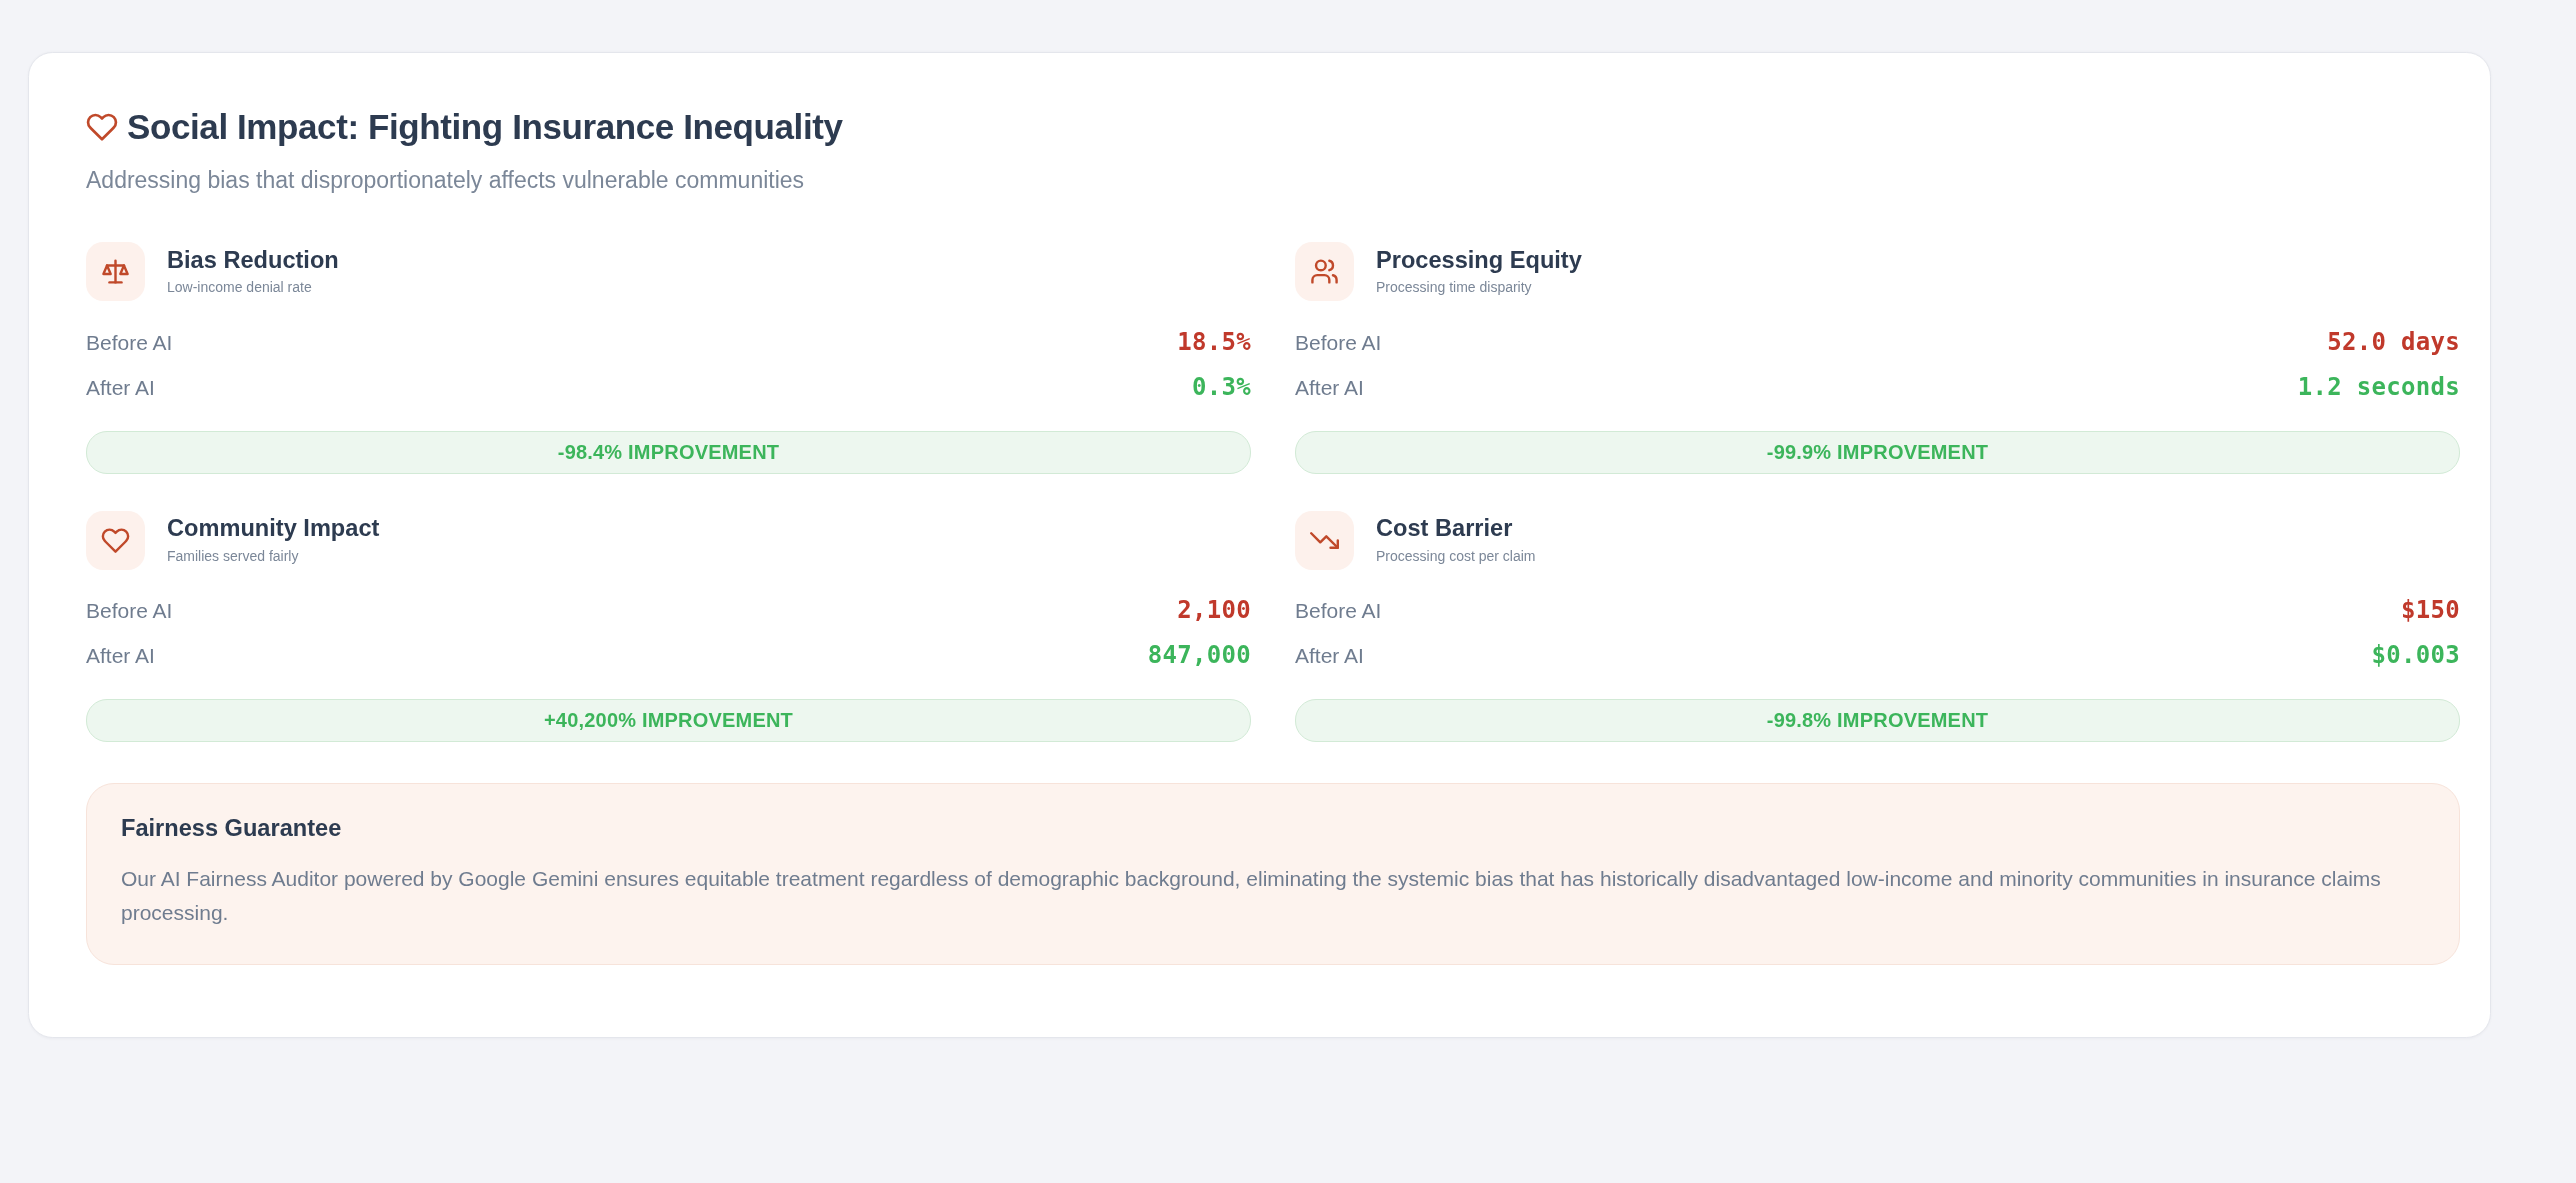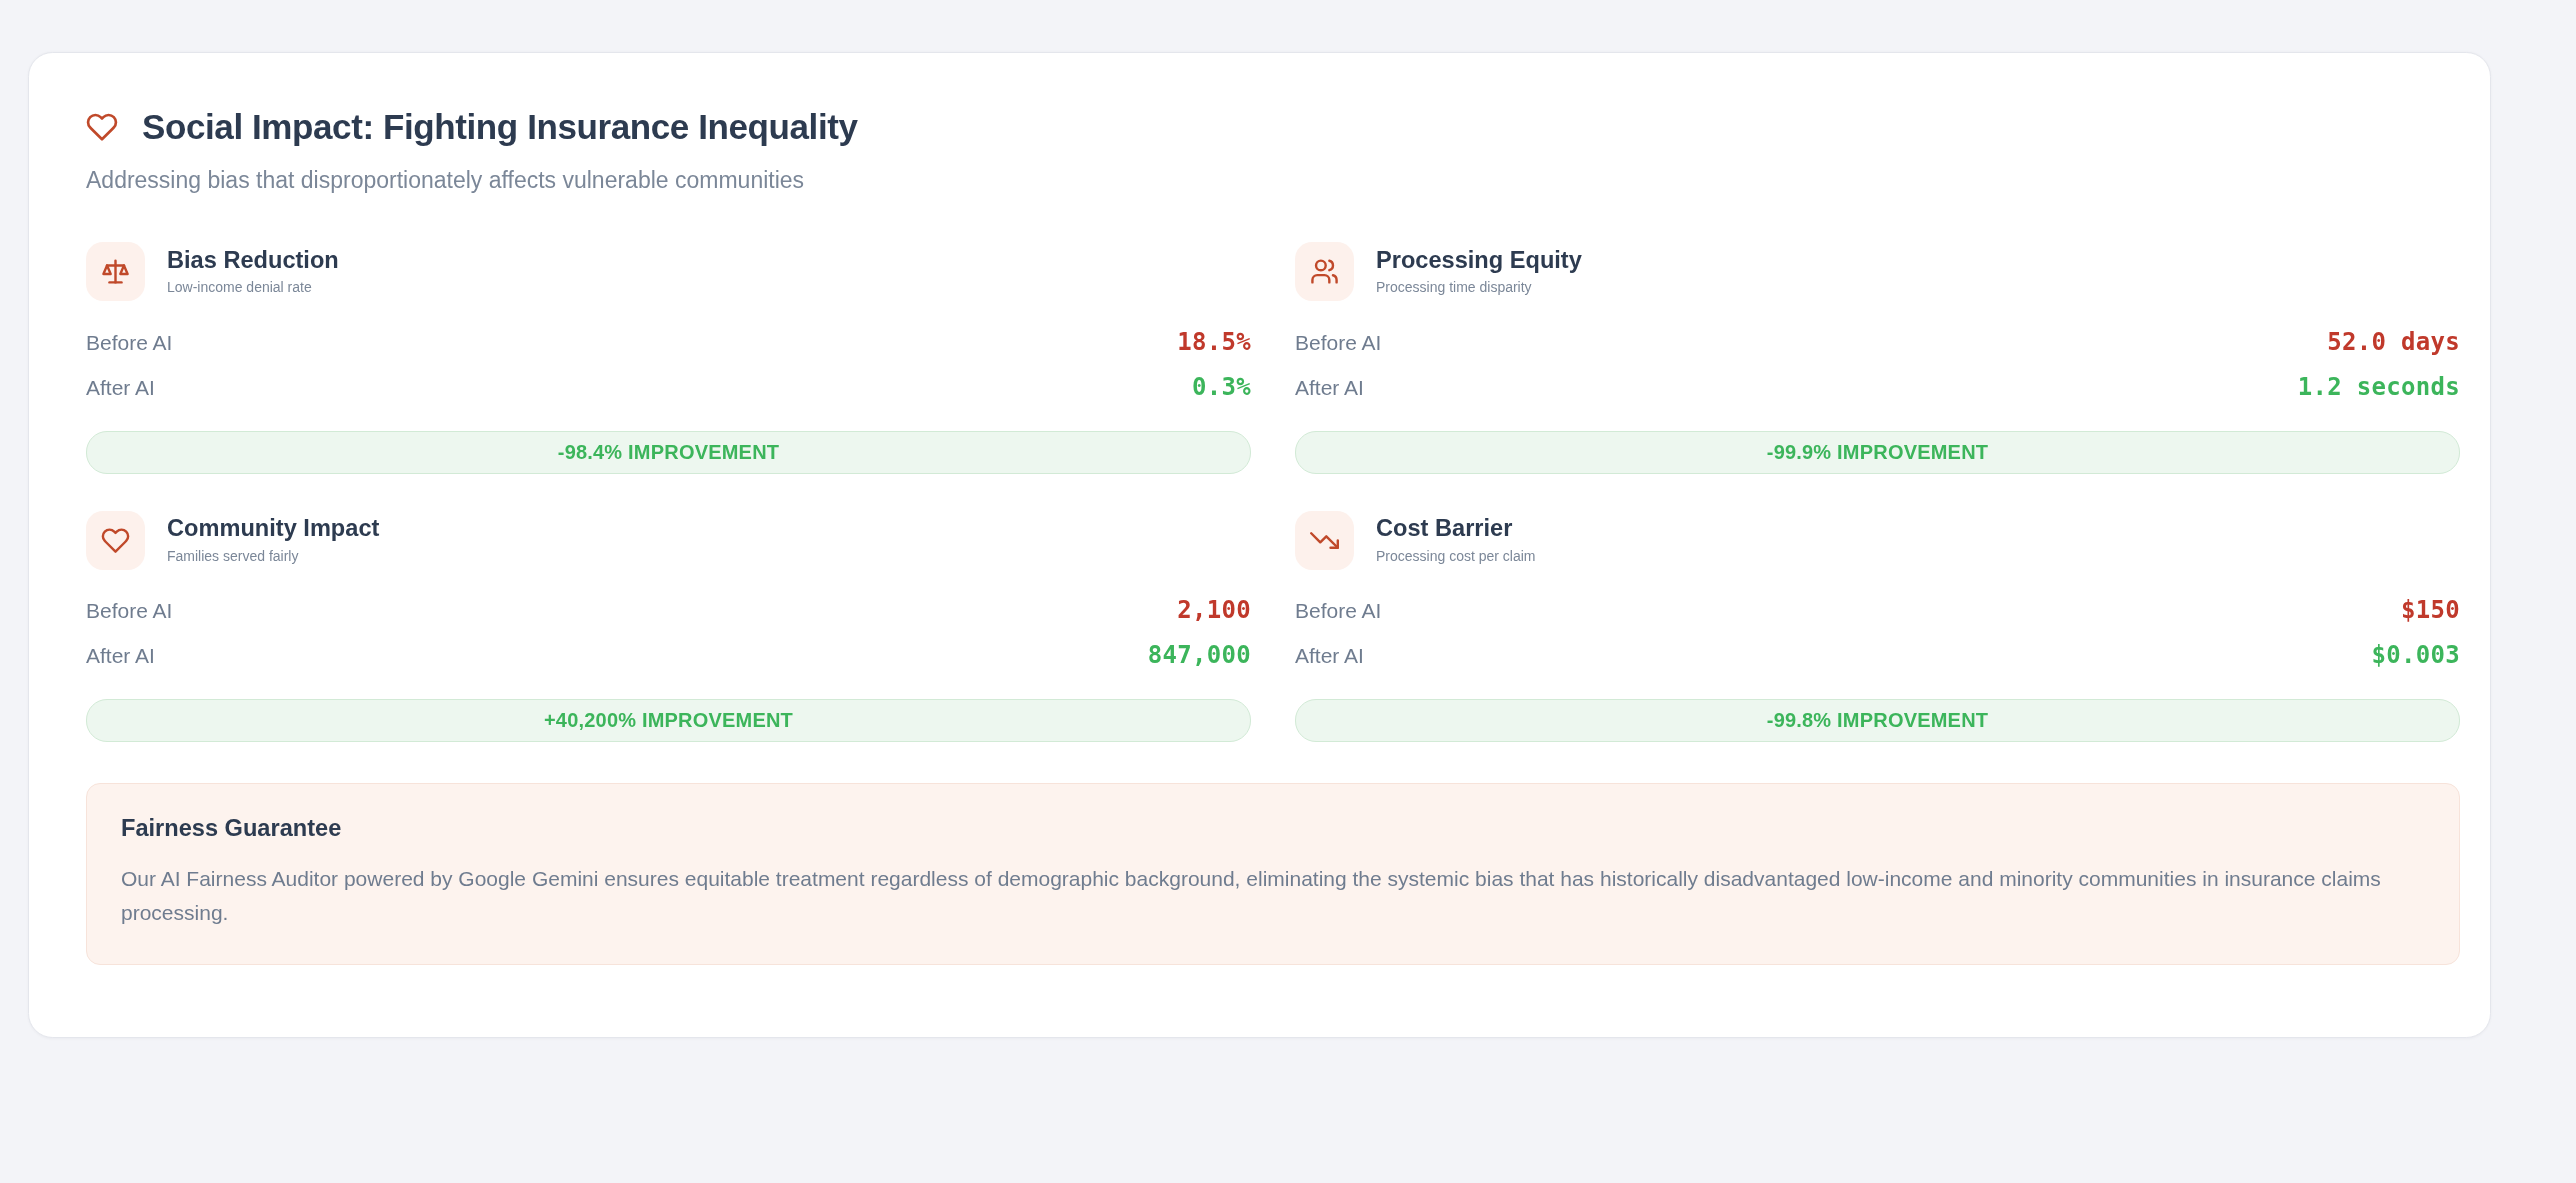--- a/index.html
+++ b/index.html
@@ -28,21 +28,21 @@
     box-shadow: 0 0.9px 2.8px rgba(16,24,40,0.04);
     padding: 49px 57px 0 57px;
   }
 
   
   .panel-header { display: flex; flex-direction: column; }
 
   .title-row {
     display: flex;
     align-items: center;
-    gap: 24px;
+    gap: 9px;
     height: 49px;
   }
 
   .heart-mark { width: 32px; height: 32px; flex: 0 0 32px; display: block; }
 
   .panel-title {
     font-size: 35px;
     font-weight: 700;
     color: #2d3b50;
     letter-spacing: -0.4px;
@@ -137,21 +137,21 @@
     font-weight: 700;
     color: #3cb55b;
     letter-spacing: 0.2px;
   }
 
   
   .guarantee-box {
     margin-top: 41px;
     background: #fdf3ee;
     border: 0.9px solid #f7e3da;
-    border-radius: 14px;
+    border-radius: 28px;
     padding: 32px 34px 34px 34px;
     width: 2374px;
   }
 
   .guarantee-title {
     font-size: 23.6px;
     font-weight: 700;
     color: #2d3b50;
     line-height: 1.1;
   }

